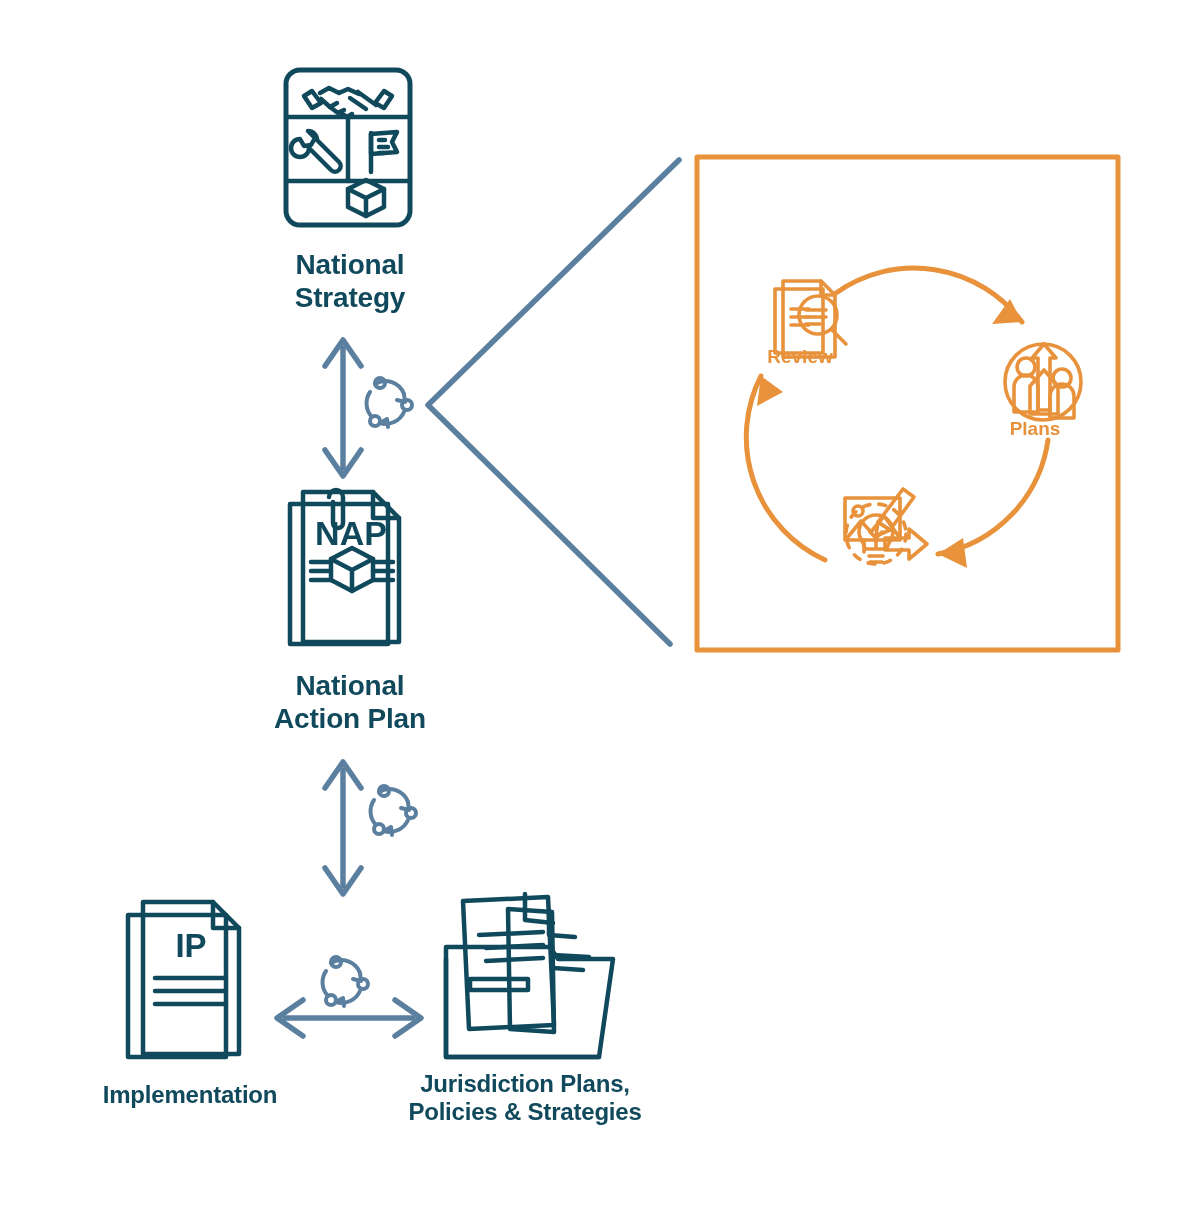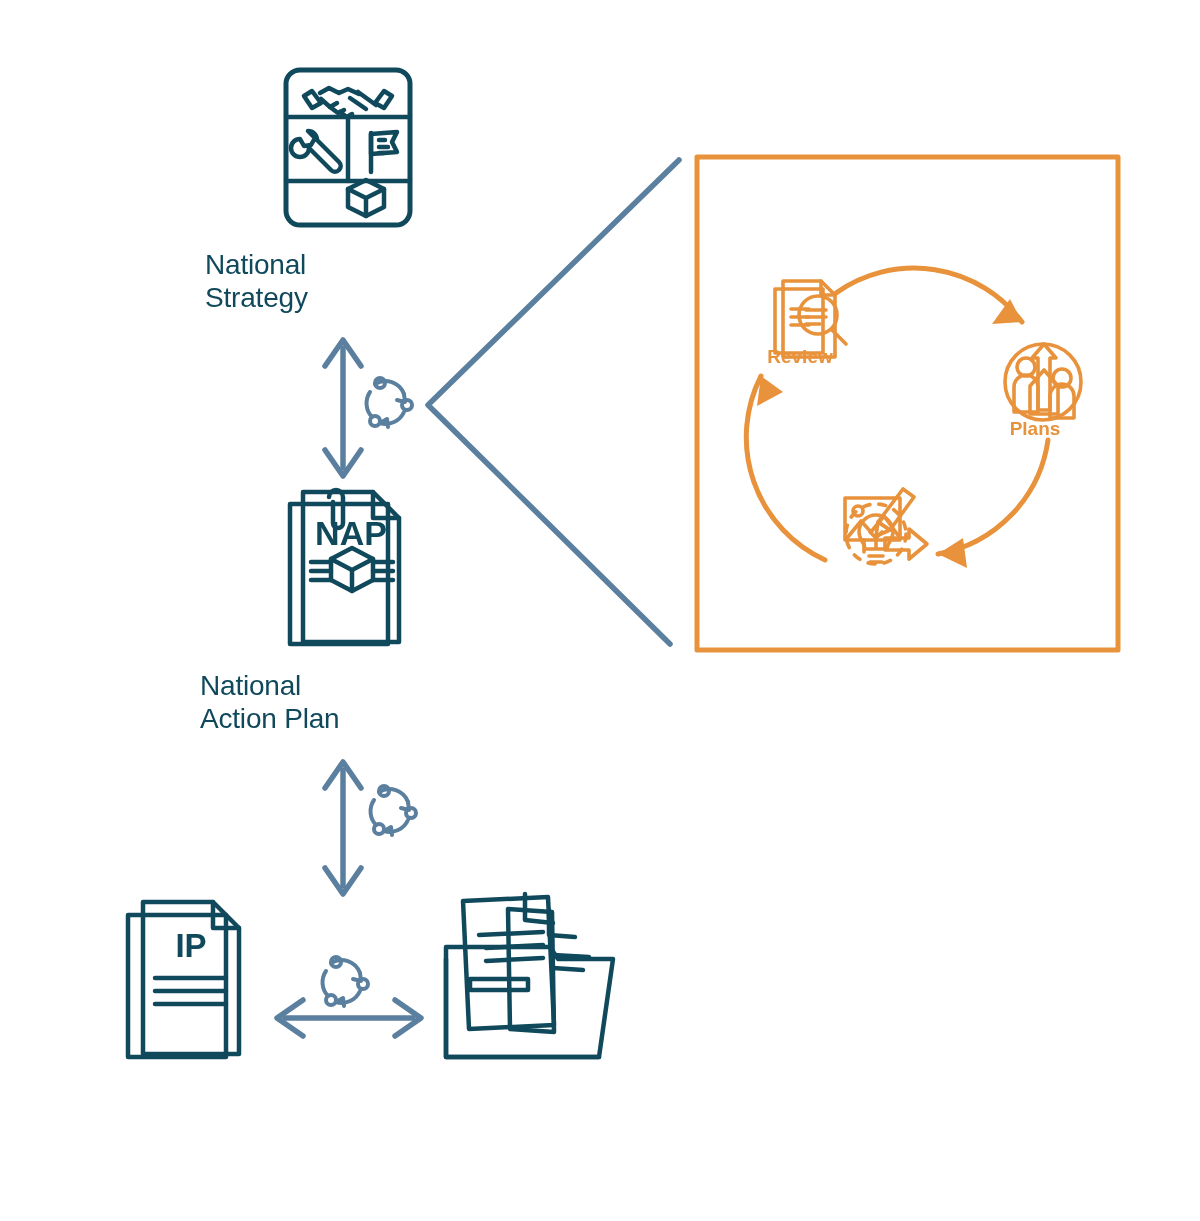--- a/index.html
+++ b/index.html
@@ -20,21 +20,22 @@
   }
   .layer {
     position: absolute;
     left: 0;
     top: 0;
     width: 1200px;
     height: 1221px;
   }
   .node-label {
     position: absolute;
-    font-weight: normal;
+    text-align: center;
+    font-weight: bold;
     color: #10495c;
     line-height: 1.18;
     letter-spacing: -0.2px;
     white-space: pre-line;
   }
   .lbl-strategy {
     left: 205px;
     top: 248px;
     width: 290px;
     font-size: 28px;
@@ -280,21 +281,24 @@
       <circle cx="876" cy="534" r="30" class="orangestroke-thin" stroke-width="4" stroke-dasharray="7 9" fill="none"></circle>
     </g>
   </svg>
 
   <div class="node-label lbl-strategy">National
 Strategy</div>
 
   <div class="node-label lbl-nap">National
 Action Plan</div>
 
-
+  <div class="node-label lbl-implementation">Implementation</div>
+
+  <div class="node-label lbl-jurisdiction">Jurisdiction Plans,
+Policies &amp; Strategies</div>
 
 
   <div class="cycle-label cl-review">Review</div>
 
   <div class="cycle-label cl-align">Plans</div>
 
 
 </div>
 
 </body></html>

